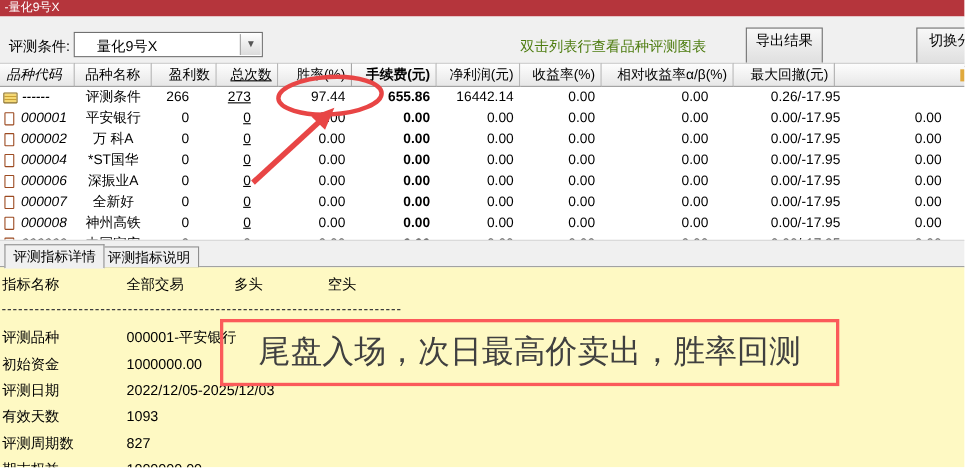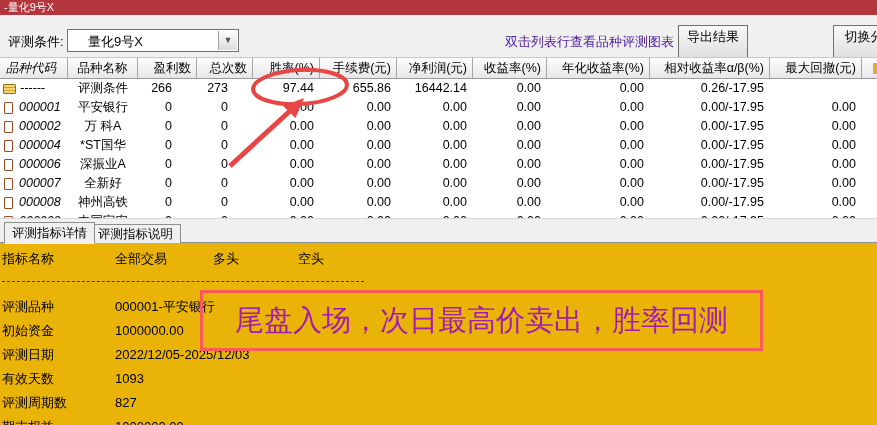--- a/index.html
+++ b/index.html
@@ -25,21 +25,21 @@
   .combobox {
     position:absolute; left:67px; top:14px; width:172px; height:23px;
     background:#fff; border:1px solid #707070; font-size:13px;
   }
   .combobox .combo-text { position:absolute; left:7px; top:3px;margin-left:13px; }
   .combobox .combo-arrow {
     position:absolute; right:1px; top:1px; width:19px; height:19px;
     background:linear-gradient(#fdfdfd,#dcdcdc); border-left:1px solid #a0a0a0;
     text-align:center; line-height:18px; font-size:9px; color:#555;
   }
-  .hint { position:absolute; left:505px; top:18px; font-size:13px; color:#4c1d95; }
+  .hint { position:absolute; left:473px; top:18px; font-size:13px; color:#4d7c0f; }
   .btn {
     position:absolute; top:10px; height:36px;
     background:linear-gradient(#f8f8f8,#dddddd); border:1px solid #707070;
     font-size:13px; text-align:center; line-height:22px;
   }
   .btn-export { left:678px; width:70px; }
   .btn-switch { left:833px; width:62px; }
 
   
   .grid { position:absolute; left:0; top:57px; width:877px; background:#fff; }
@@ -49,23 +49,23 @@
     background:linear-gradient(#fdfdfd,#e7e7e7);
     border-right:1px solid #a6a6a6; border-bottom:1px solid #9a9a9a; border-top:1px solid #c8c8c8;
     white-space:nowrap; overflow:hidden;
   }
   .grid-body { height:139px; overflow:hidden; background:#fff; }
   .grid-row { display:flex; height:19px; align-items:center; }
   .cell { font-size:12.5px; line-height:19px; white-space:nowrap; overflow:hidden; height:19px; }
   .c0 { width:68px;font-style:italic; }
   .c1 { width:70px; text-align:center; }
   .c2 { width:59px; }
-  .c3 { width:56px; }
+  .c3 { width:56px;text-decoration:underline; }
   .c4 { width:67px; }
-  .c5 { width:77px; }
+  .c5 { width:77px;font-weight:bold; }
   .c6 { width:76px; }
   .c7 { width:74px; }
   .c8 { width:103px; }
   .c9 { width:120px; }
   .c10 { width:92px; }
   .c11 { flex:1; }
   .hcell.c0 { text-align:left; padding-left:6px; }
   .hcell.c1 { text-align:center; }
   .hcell.c2,.hcell.c3,.hcell.c4,.hcell.c5,.hcell.c6,.hcell.c7,.hcell.c8,.hcell.c9,.hcell.c10 { text-align:right; padding-right:5px; }
   .hcell.c11 { border-right:none; position:relative; }
@@ -90,36 +90,36 @@
   }
   .tab {
     position:absolute; font-size:12.5px; text-align:center;
     background:#f0f0f0; border:1px solid #8f8f8f; white-space:nowrap;
     padding:0 7px; line-height:20px;
   }
   .tab.active { left:4px; top:3px; height:22px; border-bottom:1px solid #f0f0f0; z-index:2; }
   .tab.inactive { left:90px; top:5px; height:20px; line-height:18px; }
 
   
-  .detail { position:absolute; left:0; top:243px; width:877px; height:182px; background:#eab308; padding:4px 0 0 2px; font-size:13px; }
+  .detail { position:absolute; left:0; top:243px; width:877px; height:182px; background:#fef9c3; padding:4px 0 0 2px; font-size:13px; }
   .drow { height:24px; line-height:24px; white-space:nowrap; }
   .dheader span { display:inline-block; }
   .dh0 { width:113px; }
   .dh1 { width:98px; }
   .dh2 { width:85px; }
   .dash-row { height:24px; position:relative; }
   .dash-line { position:absolute; left:0; top:10px; width:362px; border-top:1px dashed #3c3c3c; }
   .dlabel { display:inline-block; width:113px; }
   .dvalue { display:inline-block; }
 
   
   .anno-svg { position:absolute; left:0; top:0; width:877px; height:425px; z-index:60; pointer-events:none; }
   .anno-note {
     position:absolute; left:200px; top:290px; width:563px; height:61px; z-index:55;
-    border:3px solid #fb5a5a; color:#a21caf; background:transparent;
+    border:3px solid #fb5a5a; color:#404040; background:transparent;
     font-size:29px; line-height:55px; text-align:center; white-space:nowrap;
     pointer-events:none;
   }
 </style>
 </head>
 <body>
 
 <div id="app">
 
   <div class="titlebar">
@@ -140,21 +140,20 @@
   <div class="grid">
     <div class="grid-header" id="grid-header">
         <div class="hcell c0">品种代码</div>
         <div class="hcell c1">品种名称</div>
         <div class="hcell c2">盈利数</div>
         <div class="hcell c3">总次数</div>
         <div class="hcell c4">胜率(%)</div>
         <div class="hcell c5">手续费(元)</div>
         <div class="hcell c6">净利润(元)</div>
         <div class="hcell c7">收益率(%)</div>
-        <div class="hcell c8">年化收益率(%)</div>
         <div class="hcell c9">相对收益率α/β(%)</div>
         <div class="hcell c10">最大回撤(元)</div>
         <div class="hcell c11"></div>
       </div>
     <div class="grid-body" id="grid-body">
         <div class="grid-row">
           <div class="cell c0">
             <span class="icon-folder"></span>
             <span>------</span>
           </div>

